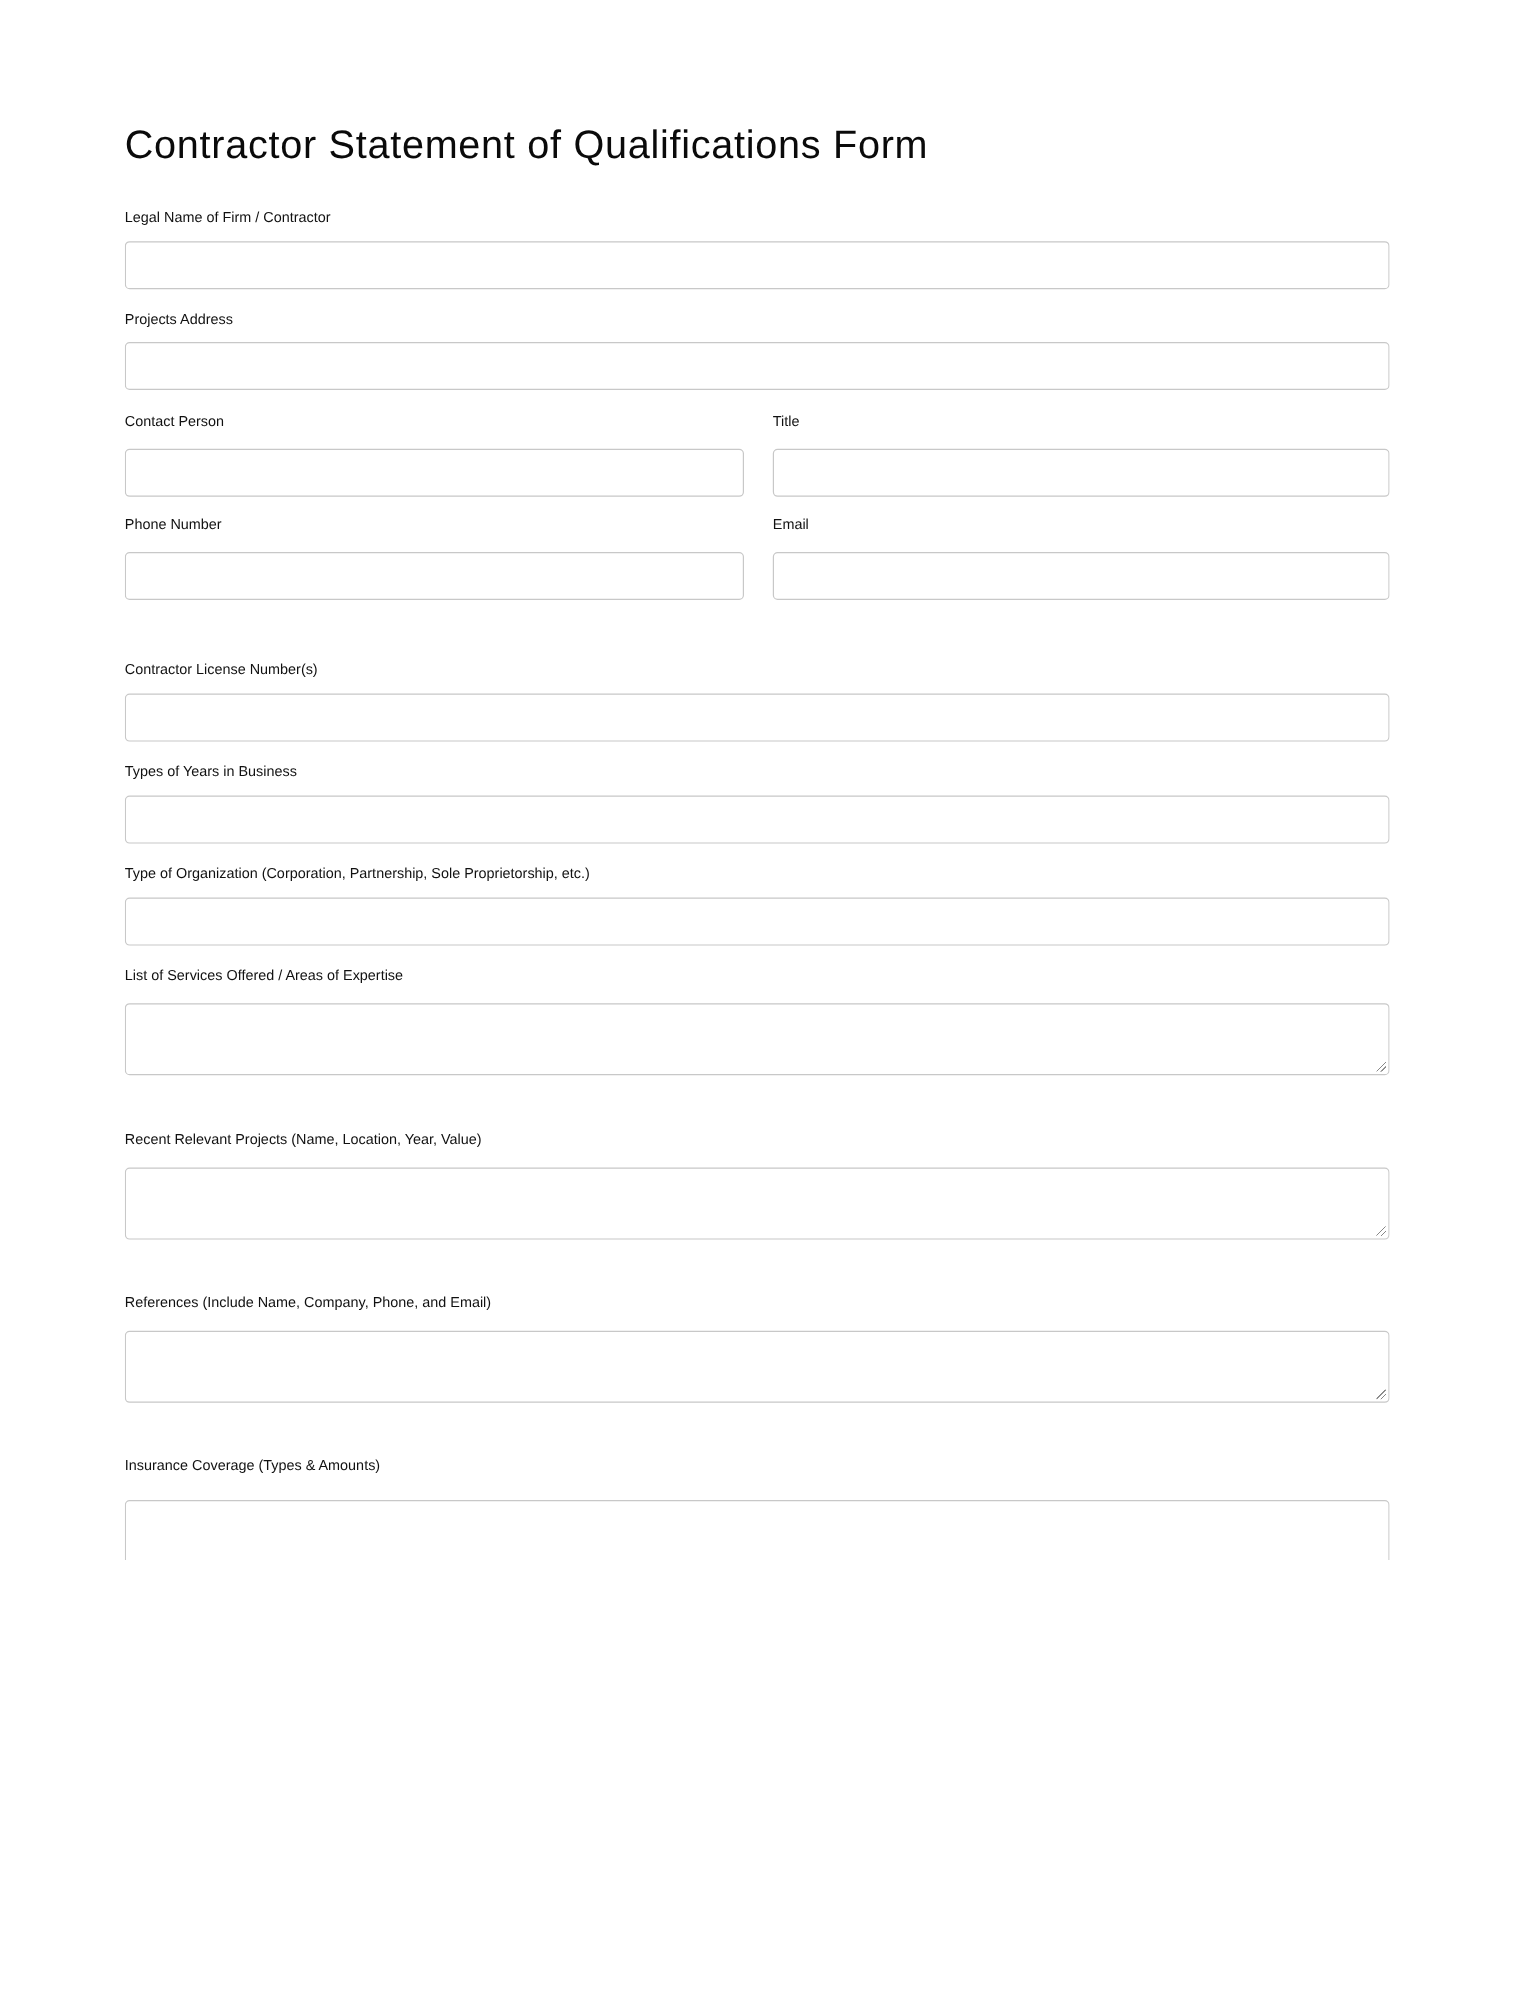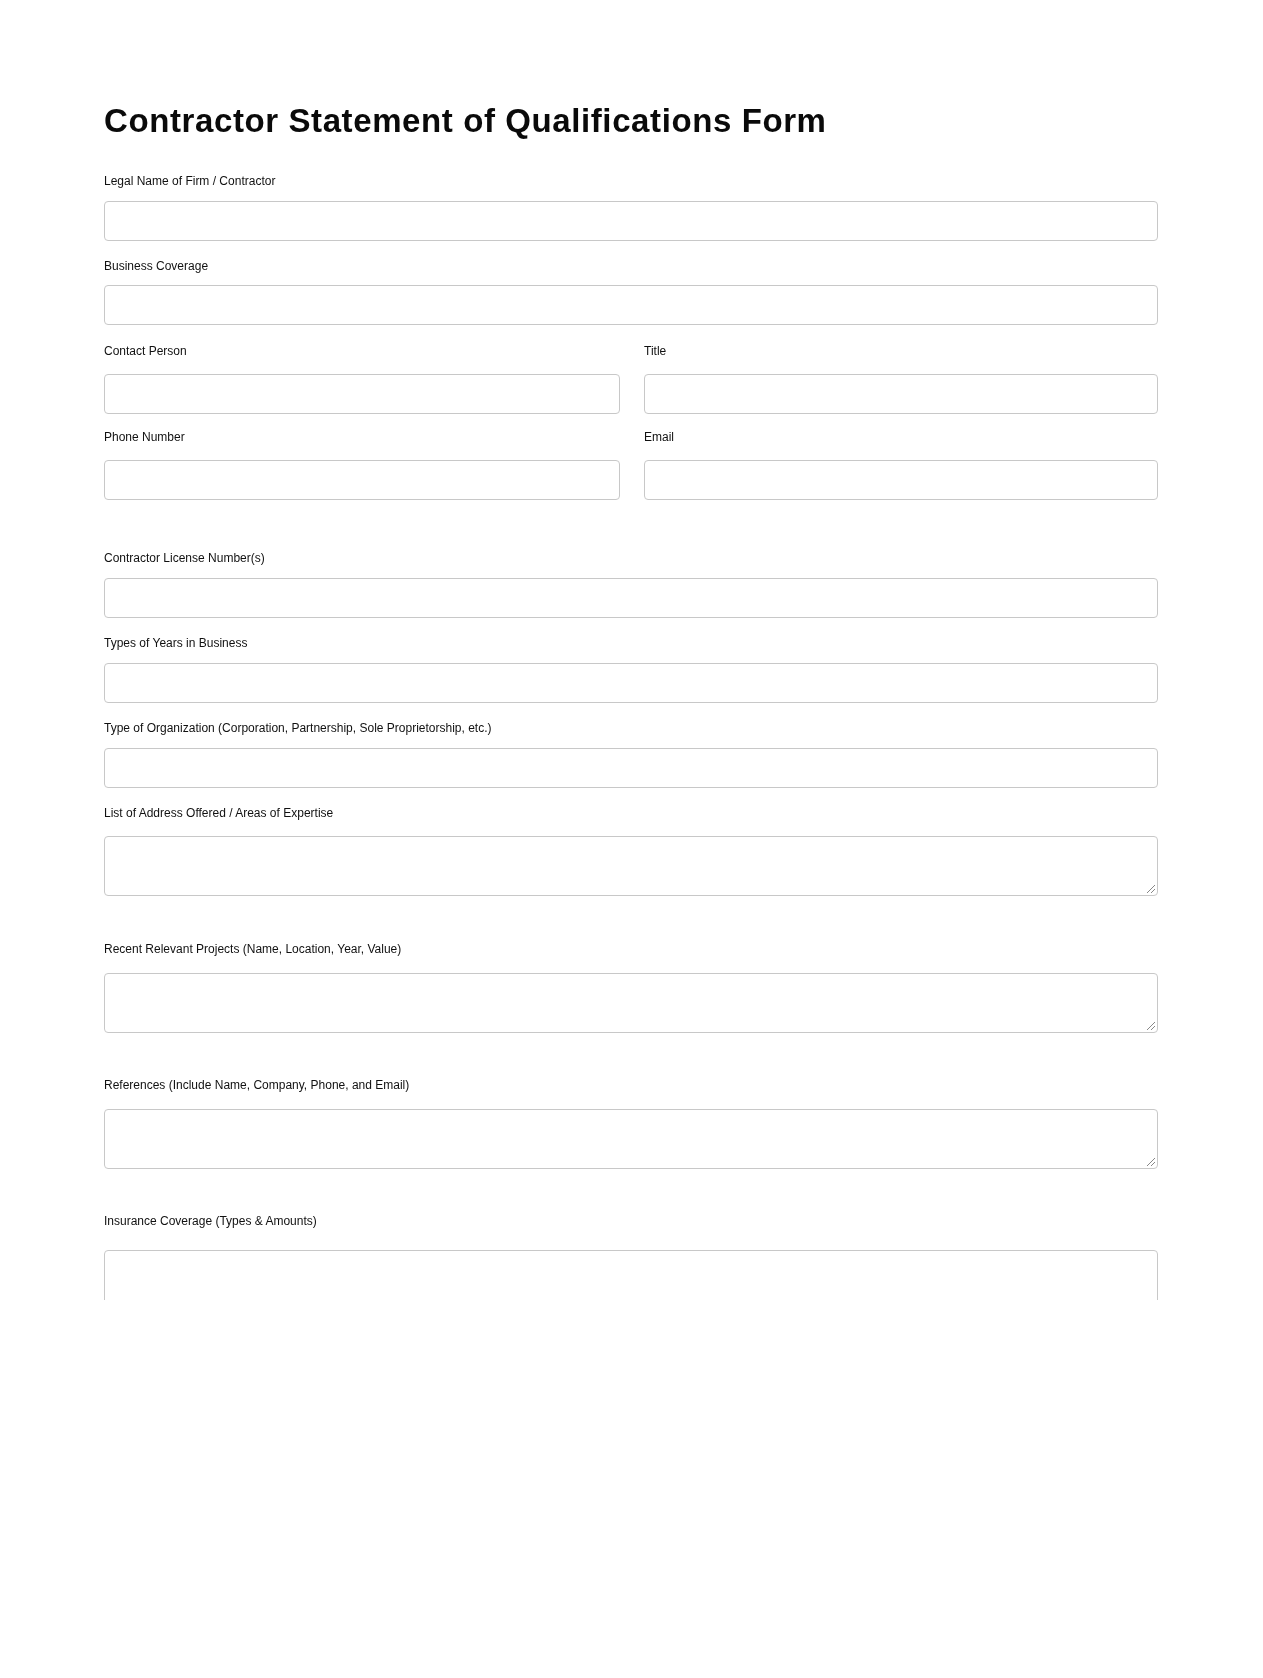--- a/index.html
+++ b/index.html
@@ -1,19 +1,19 @@
 <!DOCTYPE html>
 <html><head>
 <meta charset="utf-8">
 <style>
   html, body { margin: 0; padding: 0; background: #ffffff; }
   body { width: 1263px; height: 1678px; position: relative; overflow: hidden;
          font-family: "Liberation Sans", sans-serif; color: #111; }
   .page { position: absolute; left: 104px; top: 0; width: 1054px; height: 1300px; overflow: hidden; }
-  h1 { position: absolute; left: 0; top: 102px; margin: 0; font-size: 33px; font-weight: bold;
+  h1 { position: absolute; left: 0; top: 102px; margin: 0; font-size: 33px; font-weight: normal;
        letter-spacing: 0.6px; color: #0a0a0a; white-space: nowrap; }
   .field { position: absolute; }
   .field label { display: block; font-size: 12px; line-height: 18px; color: #111; white-space: nowrap; }
   .box { position: absolute; left: 0; box-sizing: border-box; border: 1px solid #c8c8c8;
          border-radius: 4px; background: #fff; }
   .box.input { height: 40px; }
   .box.area { height: 60px; }
   .grip { position: absolute; right: 2px; bottom: 2px; width: 8px; height: 8px;
           background: linear-gradient(135deg, transparent 45%, #888 46%, #888 52%, transparent 53%, transparent 70%, #888 71%, #888 77%, transparent 78%); }
 </style>
@@ -22,21 +22,21 @@
 
 <div class="page">
   <h1>Contractor Statement of Qualifications Form</h1>
 
   <div class="field" style="left:0;top:172px;width:1054px;height:70px;">
     <label>Legal Name of Firm / Contractor</label>
     <div class="box input" style="top:29px;width:1054px;"></div>
   </div>
 
   <div class="field" style="left:0;top:257px;width:1054px;height:70px;">
-    <label>Business Coverage</label>
+    <label>Projects Address</label>
     <div class="box input" style="top:28px;width:1054px;"></div>
   </div>
 
   <div class="field" style="left:0;top:342px;width:516px;height:70px;">
     <label>Contact Person</label>
     <div class="box input" style="top:32px;width:516px;"></div>
   </div>
 
   <div class="field" style="left:0;top:428px;width:516px;height:72px;">
     <label>Phone Number</label>
@@ -62,21 +62,21 @@
     <label>Types of Years in Business</label>
     <div class="box input" style="top:29px;width:1054px;"></div>
   </div>
 
   <div class="field" style="left:0;top:719px;width:1054px;height:70px;">
     <label>Type of Organization (Corporation, Partnership, Sole Proprietorship, etc.)</label>
     <div class="box input" style="top:29px;width:1054px;"></div>
   </div>
 
   <div class="field" style="left:0;top:804px;width:1054px;height:92px;">
-    <label>List of Address Offered / Areas of Expertise</label>
+    <label>List of Services Offered / Areas of Expertise</label>
     <div class="box area" style="top:32px;width:1054px;">
       <span class="grip"></span>
     </div>
   </div>
 
   <div class="field" style="left:0;top:940px;width:1054px;height:94px;">
     <label>Recent Relevant Projects (Name, Location, Year, Value)</label>
     <div class="box area" style="top:33px;width:1054px;">
       <span class="grip"></span>
     </div>

